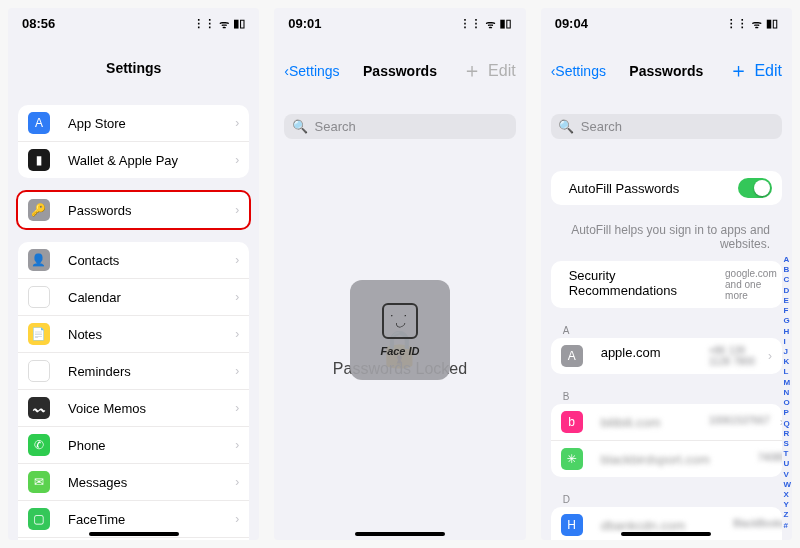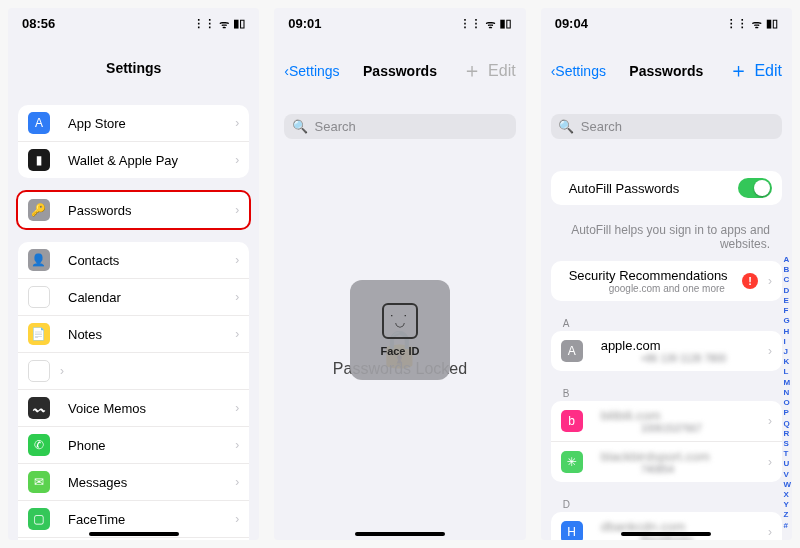--- a/index.html
+++ b/index.html
@@ -17,29 +17,29 @@
   .search-bar { margin: 4px 10px 6px; background: #e4e4e9; border-radius: 8px; padding: 5px 8px; display: flex; align-items: center; gap: 6px; font-size: 13px; color: #8a8a8e; }
   .content { flex: 1; overflow-y: hidden; padding: 0 10px 10px; position: relative; }
 
   
   .group { background: #fff; border-radius: 10px; margin-bottom: 14px; overflow: hidden; }
   .row { display: flex; align-items: center; padding: 7px 10px; border-bottom: 1px solid #eceaea; gap: 10px; position: relative; }
   .row:last-child { border-bottom: none; }
   .row .icon { width: 22px; height: 22px; border-radius: 5px; display: flex; align-items: center; justify-content: center; font-size: 12px; color: #fff; flex-shrink: 0; }
   .row .label { flex: 1; font-size: 13px; margin-left: 8px; }
   .row .sublabel { font-size: 10px; color: #8a8a8e; padding-left: 48px; }
-  .row .text-stack { flex: 1; display: flex; flex-direction: column; justify-content: space-between; }
+  .row .text-stack { flex: 1; display: flex; flex-direction: row; justify-content: space-between; }
   .chevron { color: #c7c7cc; font-size: 12px; }
   .highlight { border: 2px solid #e30000; margin: -2px -2px 12px -2px; }
 
   
   .lock-area { position: absolute; inset: 0; display: flex; flex-direction: column; align-items: center; justify-content: center; }
   .lock-icon { font-size: 36px; color: #8a8a8e; margin-bottom: -10px;}
   .lock-text { font-size: 16px; color: #444; }
-  .faceid-card { position: absolute; top: 44%; left: 50%; transform: translate(-50%,-50%); width: 100px; height: 100px; background: rgba(160,160,165,0.92); border-radius: 12px; display: flex; flex-direction: column; align-items: center; justify-content: center; gap: 6px; color: #222; }
+  .faceid-card { position: absolute; top: 44%; left: 50%; transform: translate(-50%,-50%); width: 100px; height: 100px; background: rgba(160,160,165,0.92); border-radius: 12px; display: flex; flex-direction: column; align-items: center; justify-content: center; gap: 6px; color: #222; font-style: italic; }
   .faceid-glyph { width: 36px; height: 36px; border: 2px solid #333; border-radius: 6px; position: relative; }
   .faceid-glyph::before { content: "◡"; position: absolute; top: 10px; left: 0; right: 0; text-align:center; font-size:12px; }
   .faceid-glyph::after { content: "· ·"; position: absolute; top: 3px; left:0; right:0; text-align:center; font-size:12px; letter-spacing:3px;}
   .faceid-label { font-size: 11px; font-weight: 600; }
 
   
   .toggle { width: 34px; height: 20px; border-radius: 10px; background: #34c759; position: relative; }
   .toggle::after { content:""; position:absolute; right:2px; top:2px; width:16px; height:16px; background:#fff; border-radius:50%; box-shadow:0 1px 2px rgba(0,0,0,0.3);}
   .caption { font-size: 12px; color: #8a8a8e; padding: 4px 12px 10px; text-align: right; }
   .alert-dot { width: 16px; height: 16px; border-radius: 50%; background: #ff3b30; color:#fff; font-size:11px; display:flex;align-items:center;justify-content:center; font-weight:700;}
@@ -97,20 +97,21 @@
       <span class="label">Calendar</span>
       <span class="chevron">›</span>
         </div>
         <div class="row">
           <span class="icon ic-yellow">📄</span>
       <span class="label">Notes</span>
       <span class="chevron">›</span>
         </div>
         <div class="row">
           <span class="icon ic-white">⋮</span>
+      <span class="label">Reminders</span>
       <span class="chevron">›</span>
         </div>
         <div class="row">
           <span class="icon ic-dark">〰</span>
       <span class="label">Voice Memos</span>
       <span class="chevron">›</span>
         </div>
         <div class="row">
           <span class="icon ic-green">✆</span>
       <span class="label">Phone</span>

